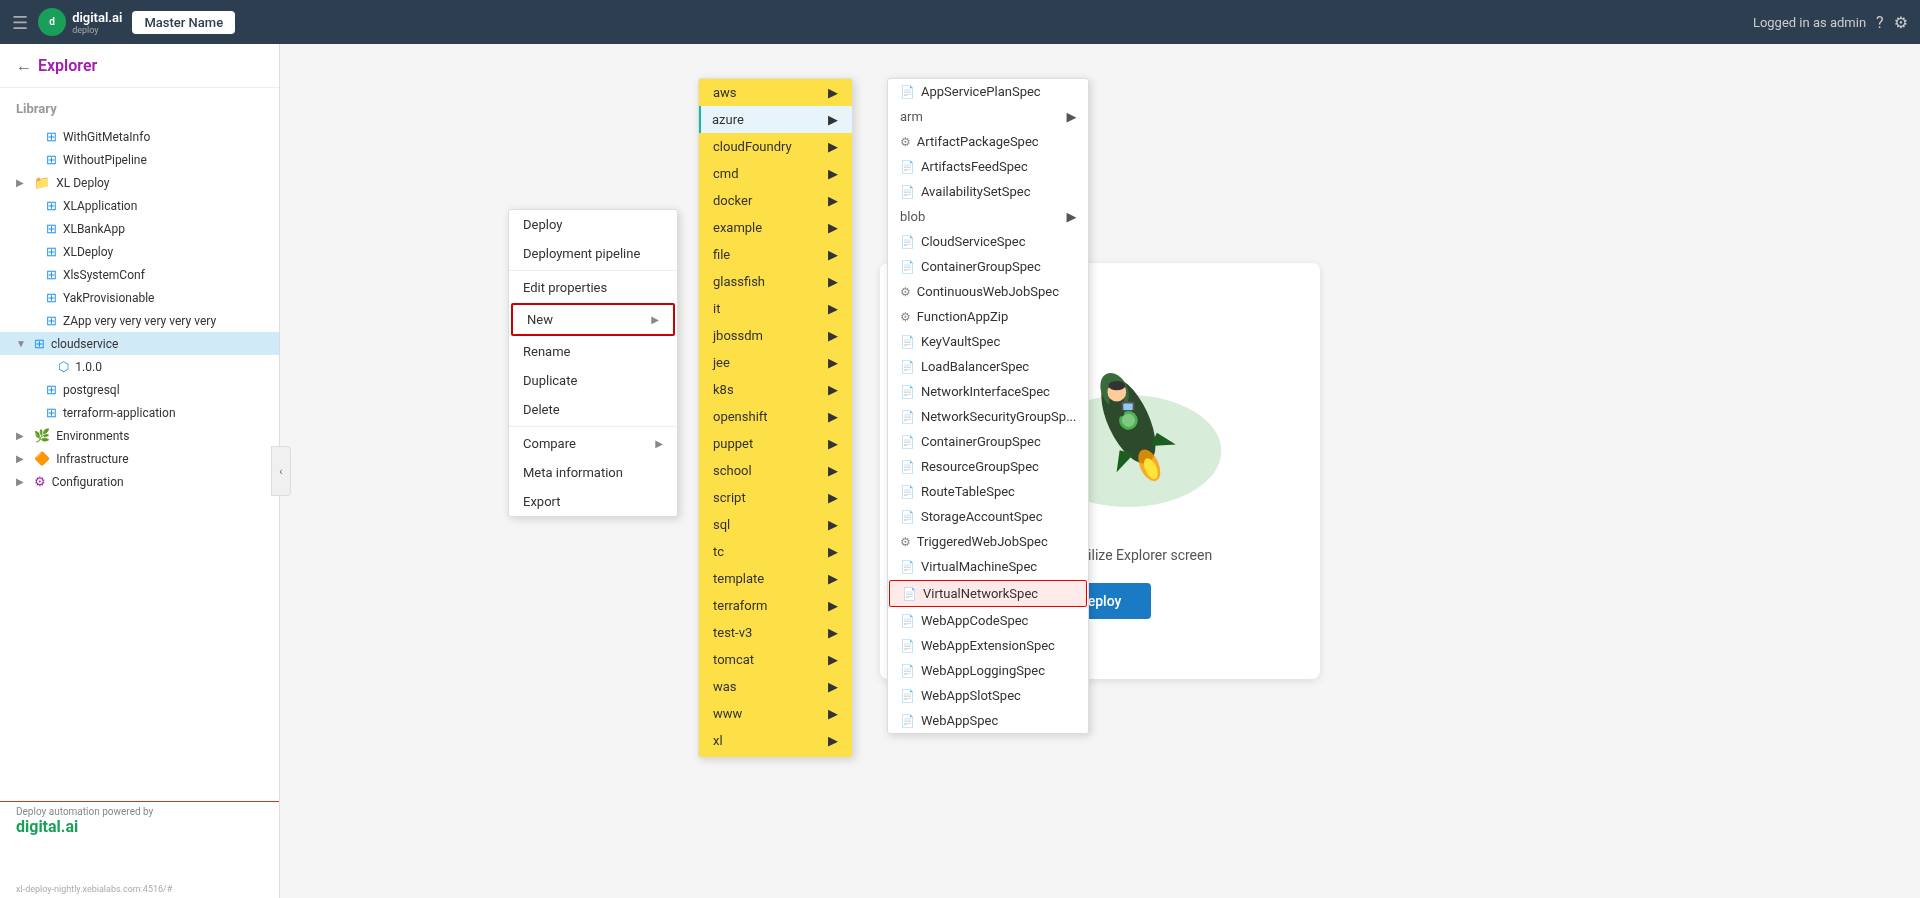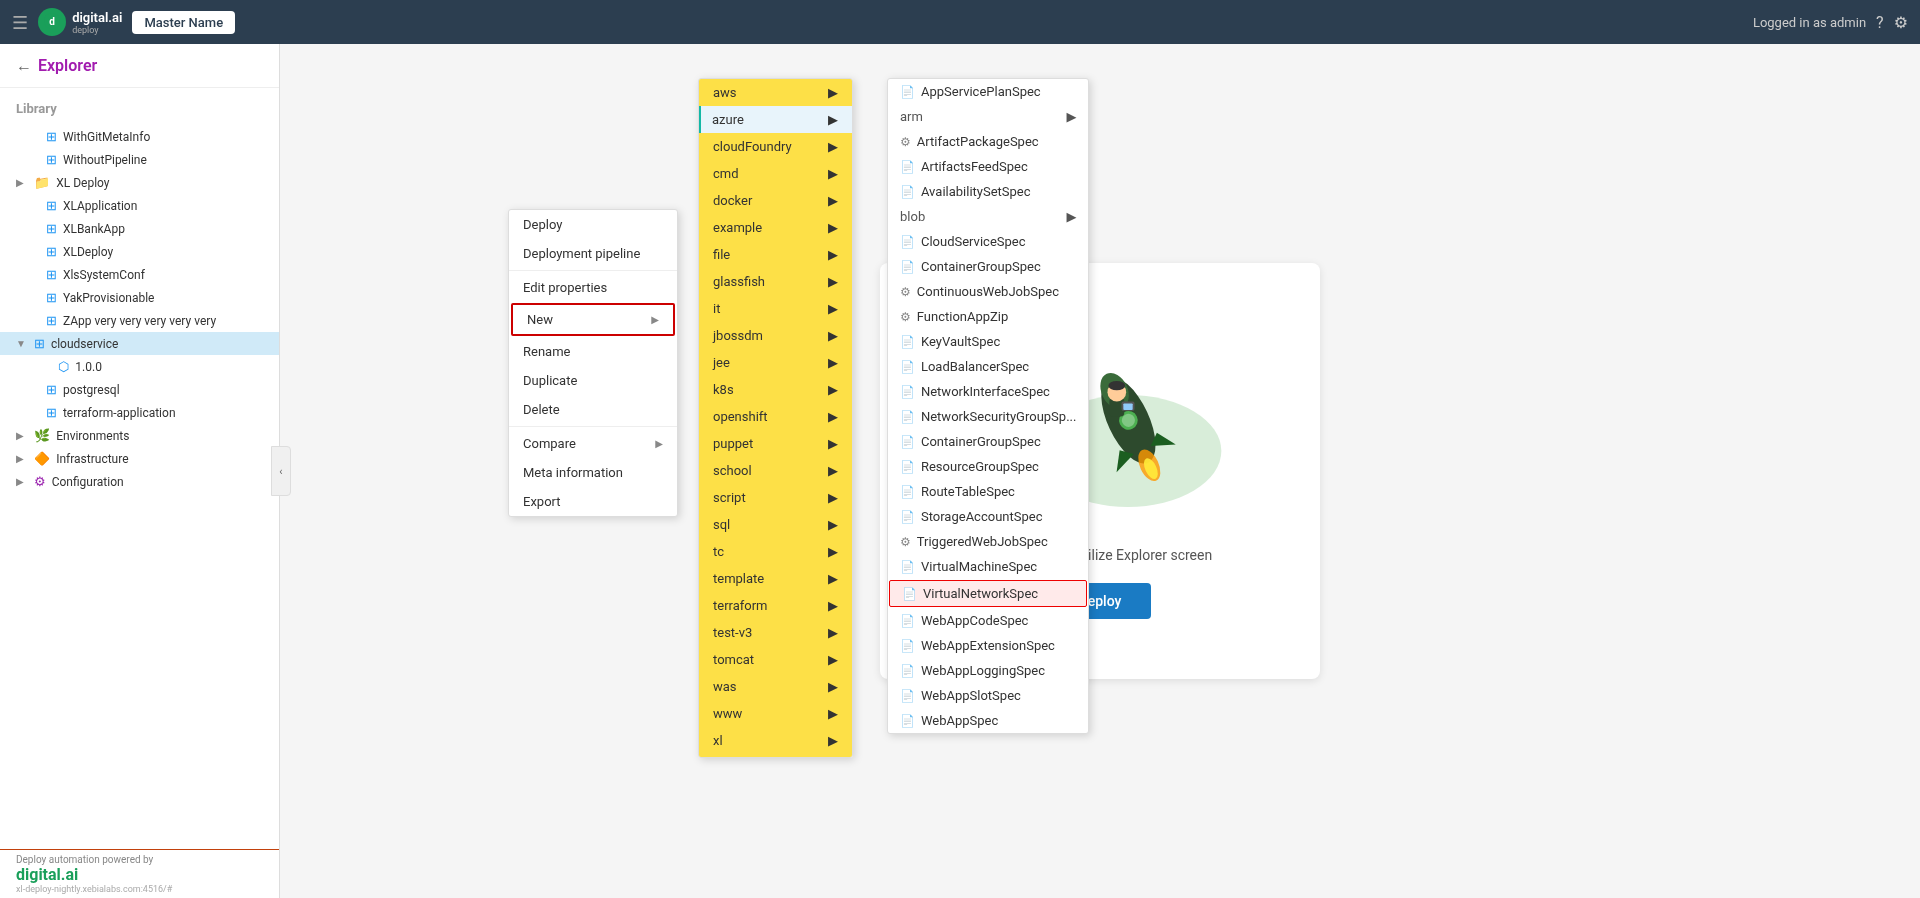--- a/index.html
+++ b/index.html
@@ -342,21 +342,21 @@
       </div>
     </div>
 
     <div style="position:absolute;right:-12px;top:50%;transform:translateY(-50%);z-index:10;">
       <button style="width:20px;height:50px;background:#f0f0f0;border:1px solid #ddd;border-radius:0 4px 4px 0;cursor:pointer;font-size:11px;color:#666;">‹</button>
     </div>
 
     <div class="sidebar-footer">
       <div>Deploy automation powered by</div>
       <div class="sidebar-footer-brand">digital.ai</div>
-      <div style="font-size:9px;color:#aaa;">xl-deploy-nightly.xebialabs.com:4516/#</div>
+      <div style="font-size:9px;color:#aaa;margin-top:48px;">xl-deploy-nightly.xebialabs.com:4516/#</div>
     </div>
   </div>
 
   <div class="main-content" style="position:relative;">
     <div class="welcome-card">
       
       <svg class="rocket-illustration" viewBox="0 0 300 200" xmlns="http://www.w3.org/2000/svg">
 
         <ellipse cx="180" cy="130" rx="100" ry="60" fill="#c8e6c9" opacity="0.7"></ellipse>
 

